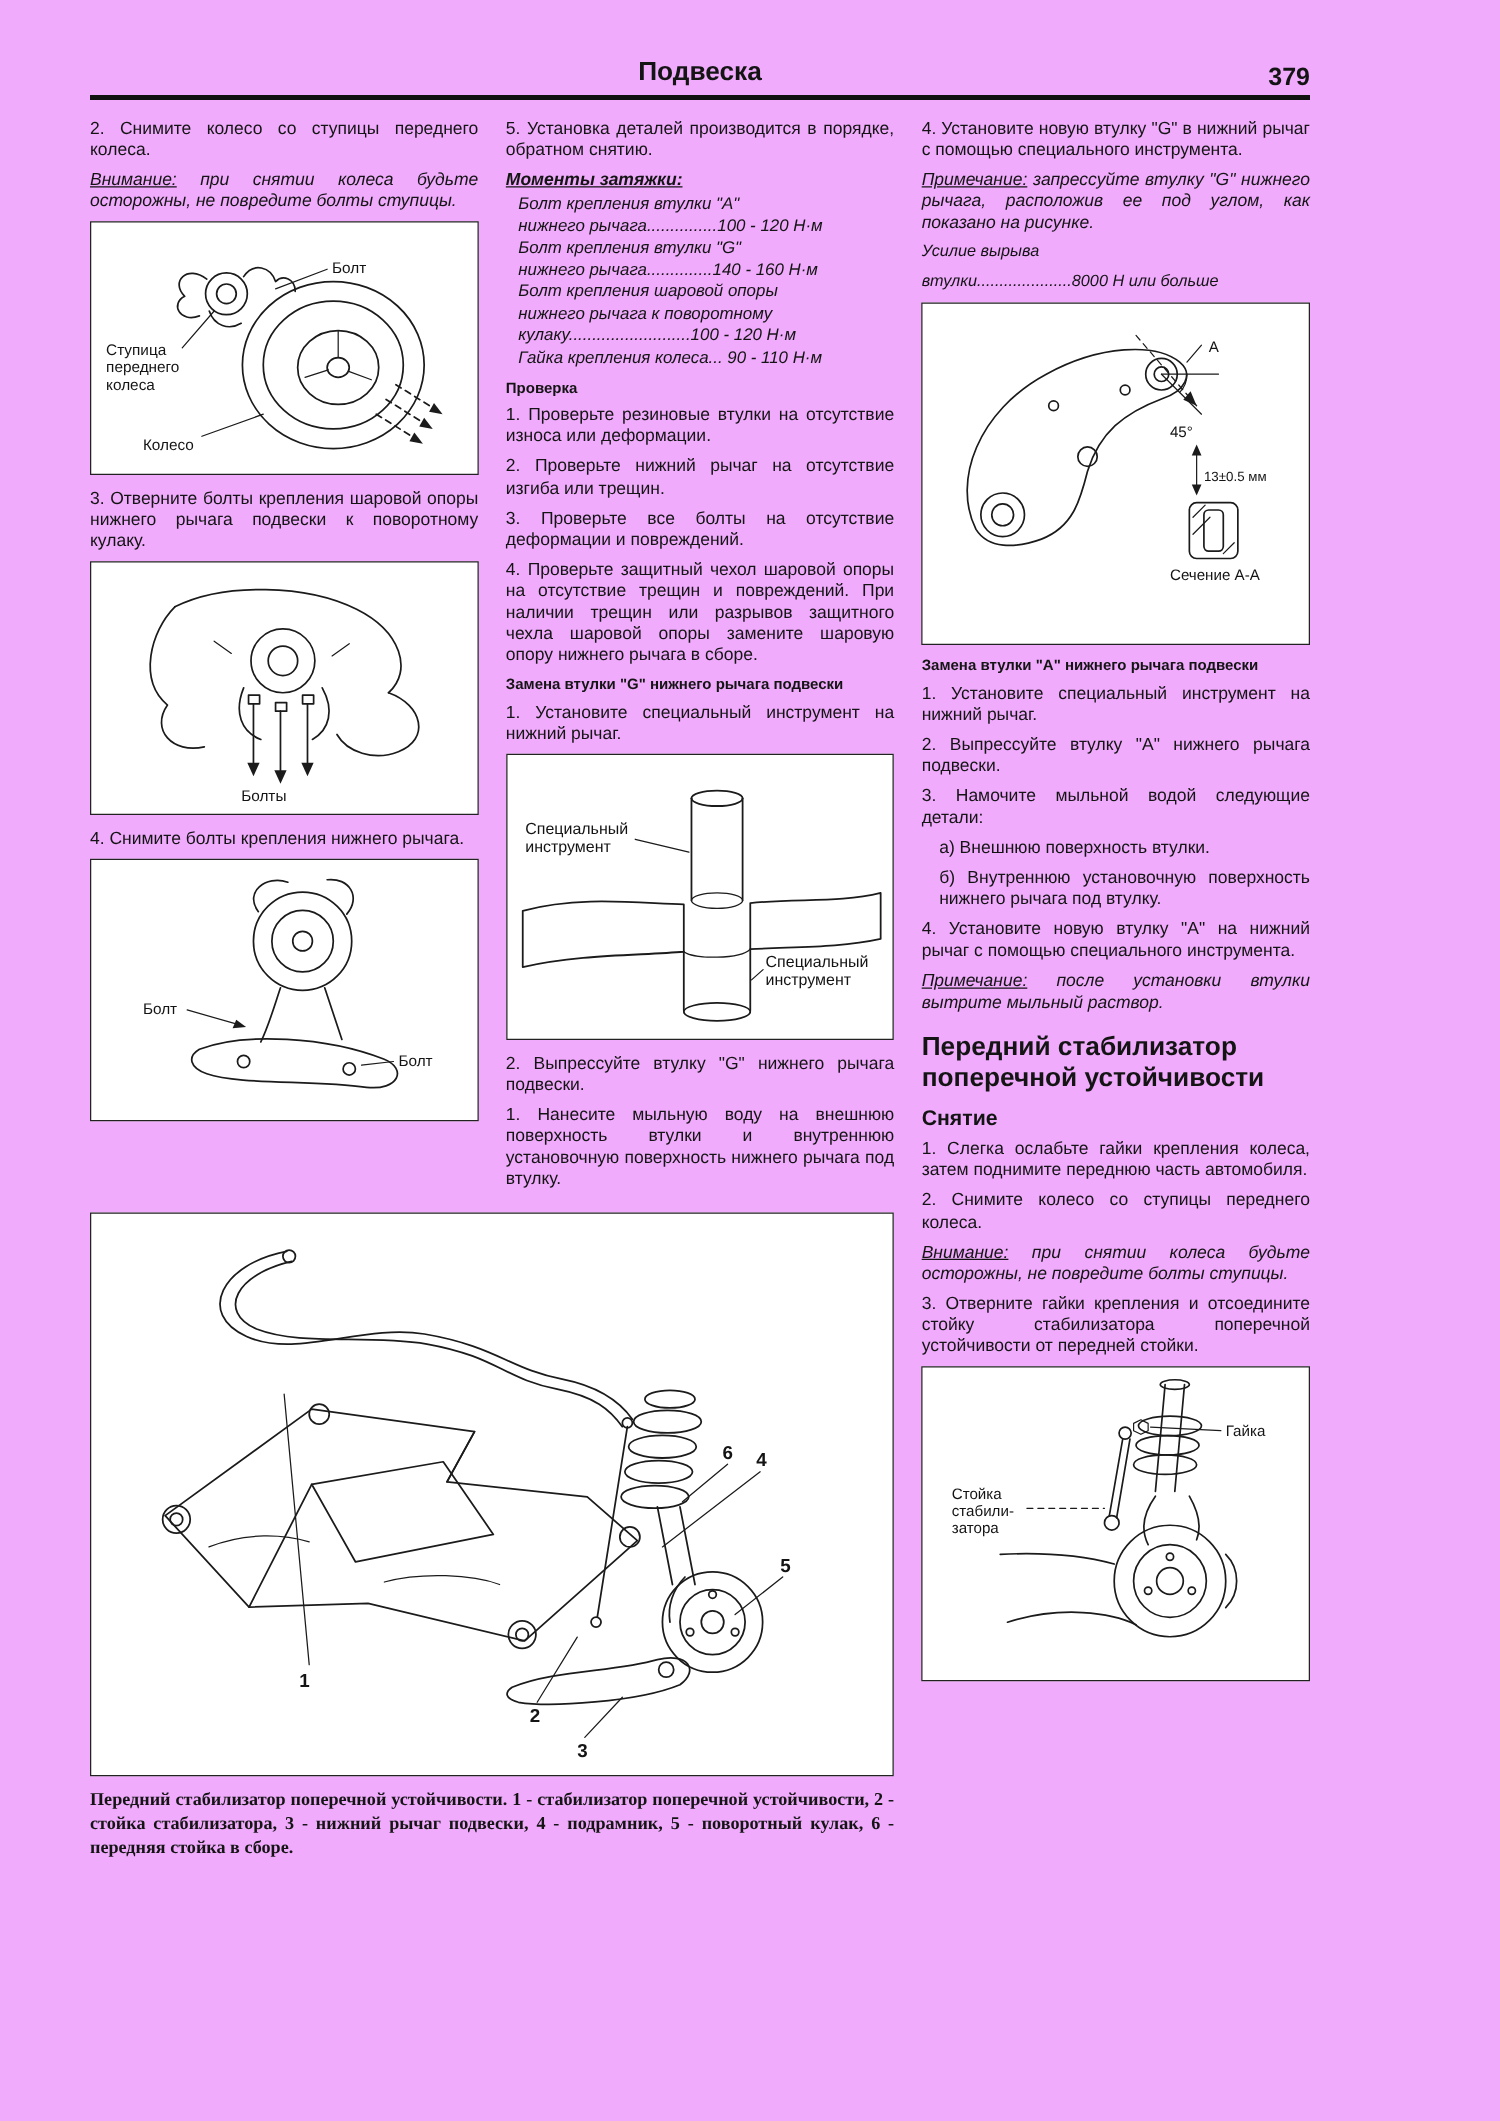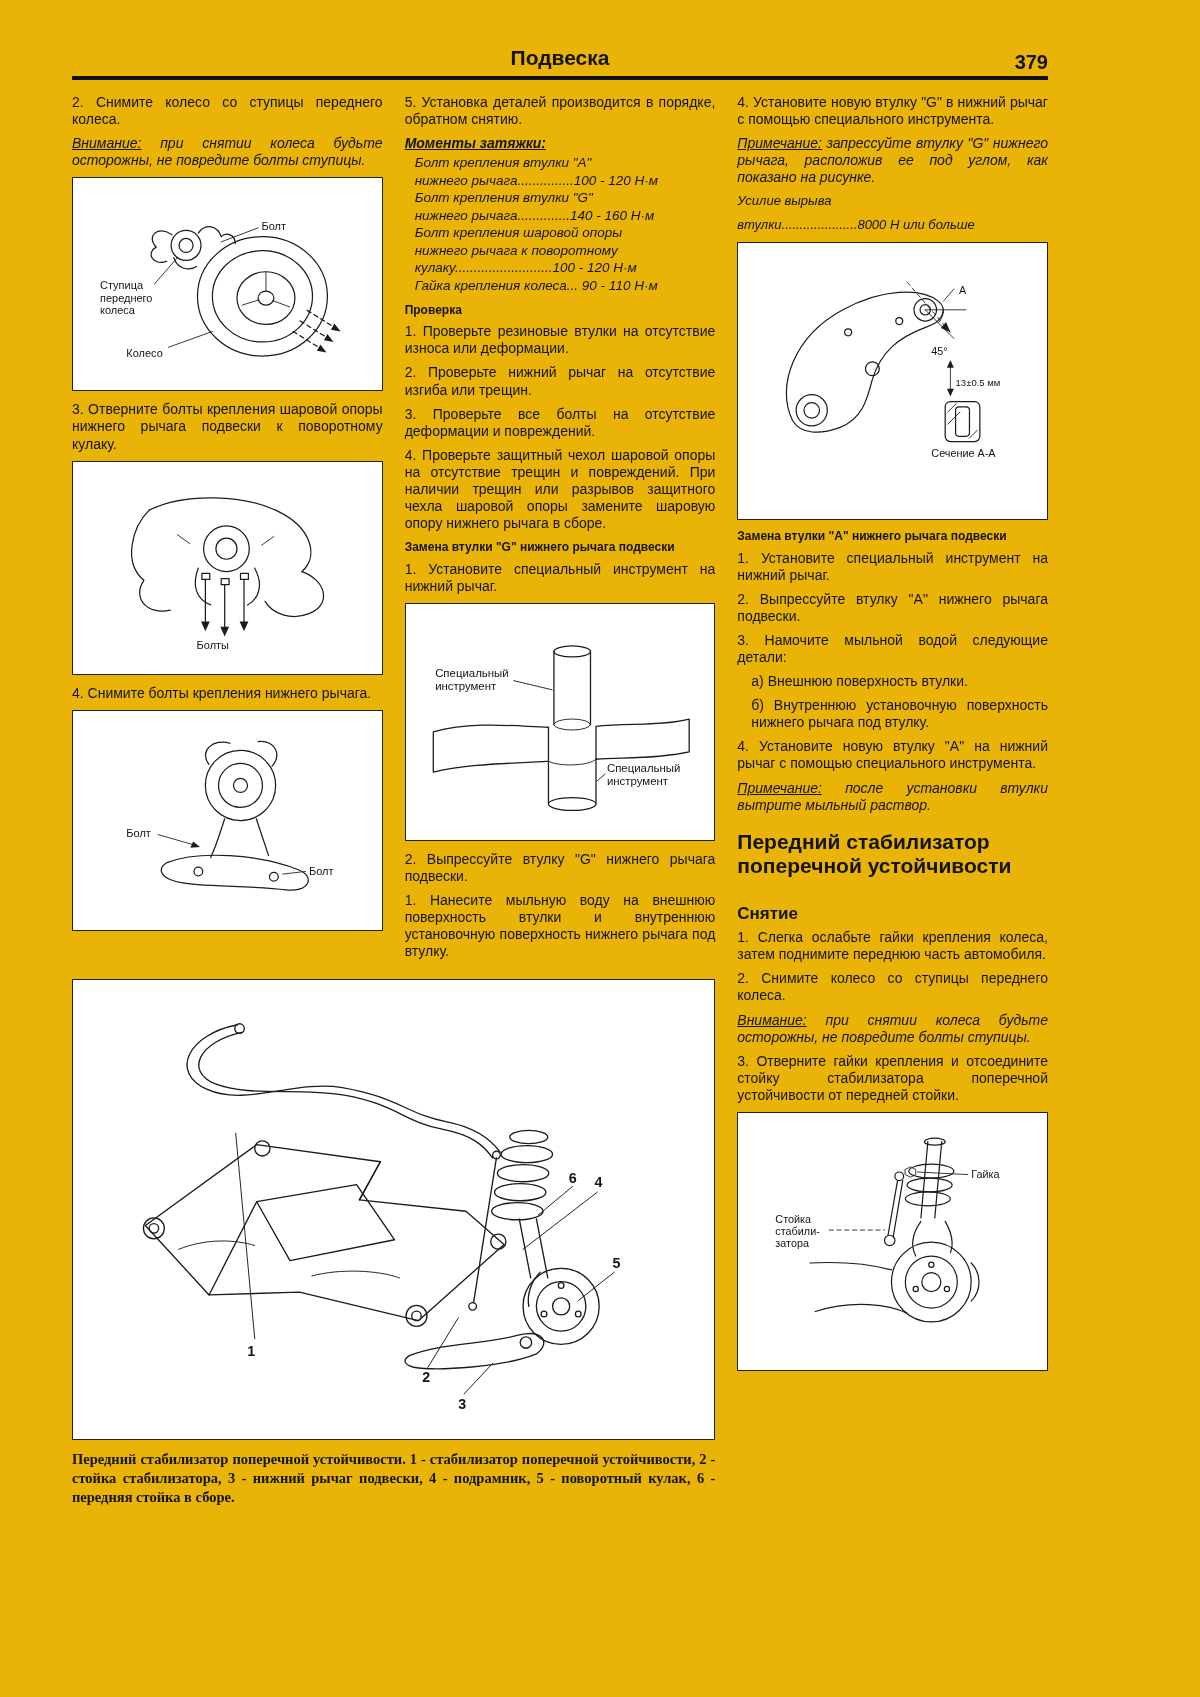--- a/index.html
+++ b/index.html
@@ -1,43 +1,43 @@
 <!DOCTYPE html>
 <html lang="ru"><head>
 <meta charset="utf-8">
 <style>
   * { box-sizing: border-box; }
   html,body { margin:0; padding:0; background:#bfbfbc; }
   .page {
     position:relative; width:1200px; height:1697px; margin:0 auto;
-    background:#eab308; color:#141414;
+    background:#f0abfc; color:#141414;
     font-family:"Liberation Sans","DejaVu Sans",sans-serif;
     padding:46px 152px 30px 72px; overflow:hidden;
   }
   .page-header { position:relative; height:34px; border-bottom:4px solid #111; margin-bottom:14px; }
   .header-title { position:absolute; left:0; right:0; text-align:center; font-size:21px; font-weight:700; }
   .header-page-num { position:absolute; right:0; top:5px; font-size:20px; font-weight:700; }
 
   .content { display:grid; grid-template-columns:1fr 1fr 1fr; column-gap:22px;
              grid-template-areas:"c1 c2 c3" "bf bf c3"; align-items:start; }
   .col1{grid-area:c1} .col2{grid-area:c2} .col3{grid-area:c3} .bottomfig{grid-area:bf; margin-top:4px;}
 
   .p { margin:0 0 7px; font-size:14px; line-height:1.22; text-align:justify; }
   .warn, .note { font-style:italic; }
   .u { text-decoration:underline; }
   .torq-title { font-style:italic; font-weight:700; font-size:14px; margin:0 0 3px;text-decoration:underline; }
   .torq { font-style:italic; font-size:13.5px; line-height:1.3; margin:0; padding-left:10px; text-align:left; }
   .torq:last-of-type { margin-bottom:7px; }
   .sub { padding-left:14px; }
   .h-section { font-size:12px; font-weight:700; margin:9px 0 6px; line-height:1.15; }
-  .h-sub { font-size:17px; font-weight:700; margin:25px 0 5px; }
+  .h-sub { font-size:17px; font-weight:700; margin:10px 0 5px; }
   .h-big { font-size:21px; font-weight:700; line-height:1.18; margin:16px 0 7px; }
   .pull { font-style:italic; font-size:13px; line-height:1.3; margin:0 0 7px; text-align:left; }
 
-  figure.figbox { border:1.5px solid #222; margin:8px 0 10px; padding:20px; background:#fff; }
+  figure.figbox { border:1.5px solid #222; margin:8px 0 10px; padding:4px; background:#fff; }
   figure.figbox svg { display:block; width:100%; height:auto; }
   .fig-caption { font-weight:700; font-size:14.5px; line-height:1.3; text-align:justify; margin:6px 0 0;font-family:Liberation Serif, serif; }
 
   .figbox path, .figbox ellipse, .figbox circle, .figbox line, .figbox polyline, .figbox rect
     { fill:none; stroke:#1b1b1b; stroke-width:1.4; stroke-linejoin:round; stroke-linecap:round; }
   .figbox .fillk { fill:#1b1b1b; stroke:none; }
   .figbox .dash { stroke-dasharray:5 4; }
   .figbox .thin { stroke-width:1; }
   .figbox text { font-size:12.5px; fill:#141414; stroke:none;
                  font-family:"Liberation Sans","DejaVu Sans",sans-serif; }

